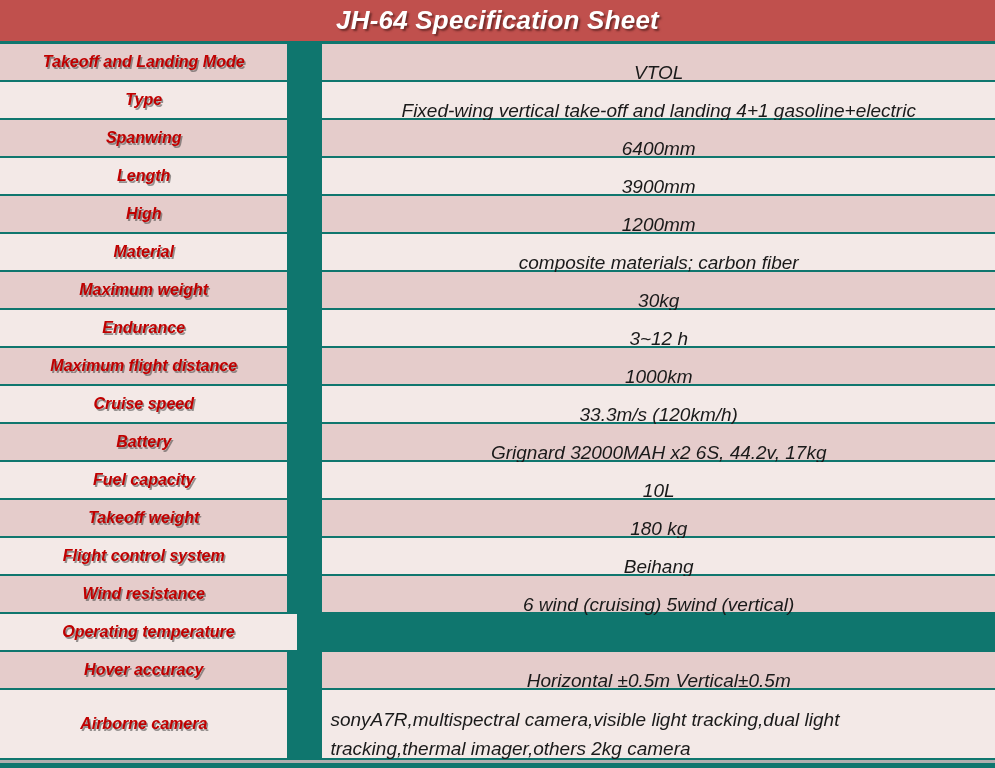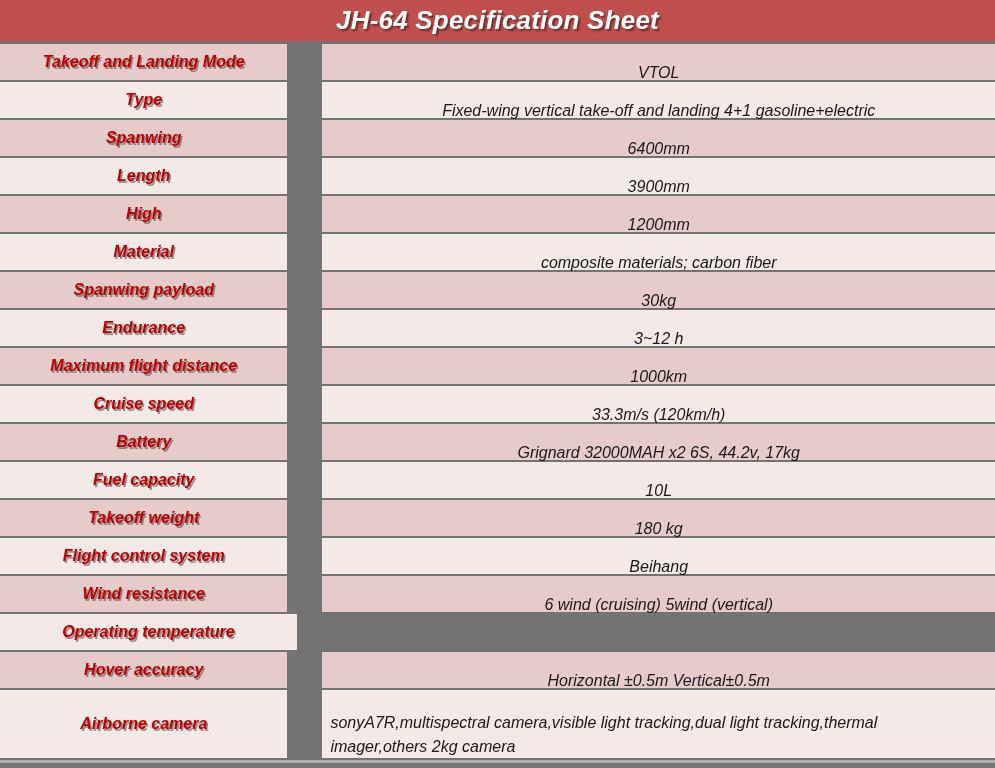--- a/index.html
+++ b/index.html
@@ -9,21 +9,21 @@
     --row-light:#F3E9E7;
     --value-text:#1A1A1A;
     --rule:#AFAFAF;
   }
   *{box-sizing:border-box;margin:0;padding:0;}
   html,body{background:#ffffff;}
   body{
     width:995px;height:768px;overflow:hidden;
     font-family:"Liberation Sans", sans-serif;
   }
-  .sheet{width:995px;height:768px;background:#737373;}
+  .sheet{width:995px;height:768px;background:#0f766e;}
   .sheet-header{
     height:41px;width:995px;background:var(--header-bg);
     display:flex;align-items:center;justify-content:center;
     margin-bottom:3px;
   }
   .sheet-title{
     color:#ffffff;font-size:26px;font-weight:bold;font-style:italic;
     text-shadow:2px 2px 2px rgba(70,25,23,0.65);
     letter-spacing:0.2px;
   }
@@ -35,21 +35,21 @@
   .row:nth-child(even) .cell{background:var(--row-light);}
   .cell{display:flex;align-items:center;justify-content:center;}
   .cell-label{width:297px;margin-right:3px;}
   .cell-value{width:695px;}
   .spec-label{
     color:var(--label-text);font-weight:bold;font-style:italic;font-size:16px;
     text-shadow:1.5px 1.5px 0 rgba(70,70,70,0.55);
     text-align:center;
   }
   .spec-value{
-    color:var(--value-text);font-style:italic;font-size:16px;
+    color:var(--value-text);font-style:italic;font-size:19px;
     text-align:center;
     margin-top:21px;
   }
   .row:last-child{height:68px;}
   .row:last-child .cell-value{justify-content:flex-start;}
   .row:last-child .spec-value{
     text-align:left;padding-left:8px;padding-right:10px;
     max-width:655px;line-height:1.5;
   }
   .bottom-rule{
@@ -114,21 +114,21 @@
     <div class="cell cell-label">
       <span class="spec-label">Material</span>
     </div>
     <div class="cell cell-value">
       <span class="spec-value">composite materials; carbon fiber</span>
     </div>
   </div>
 
   <div class="row">
     <div class="cell cell-label">
-      <span class="spec-label">Spanwing payload</span>
+      <span class="spec-label">Maximum weight</span>
     </div>
     <div class="cell cell-value">
       <span class="spec-value">30kg</span>
     </div>
   </div>
 
   <div class="row">
     <div class="cell cell-label">
       <span class="spec-label">Endurance</span>
     </div>

